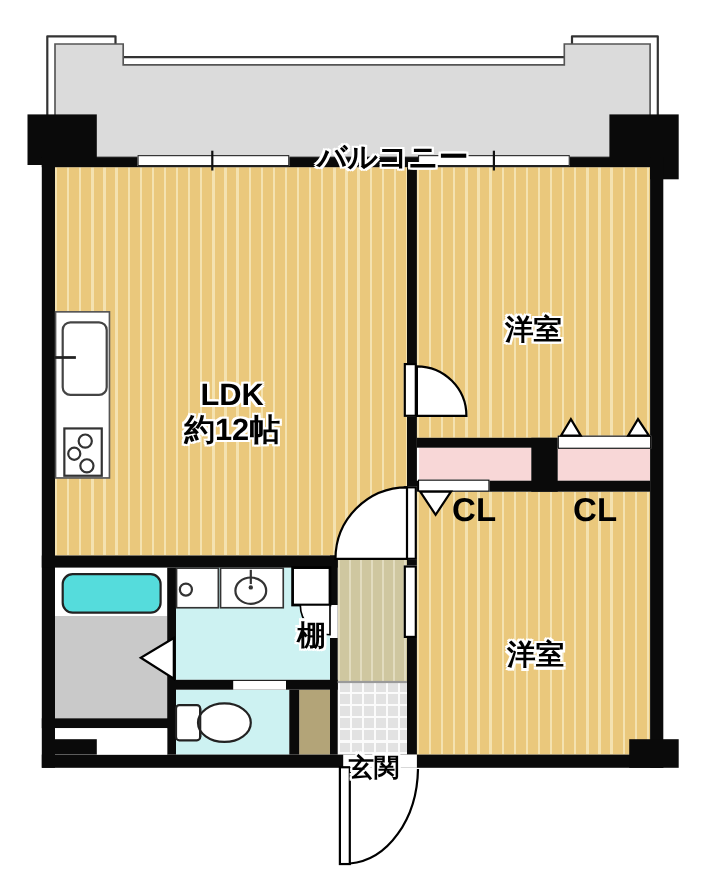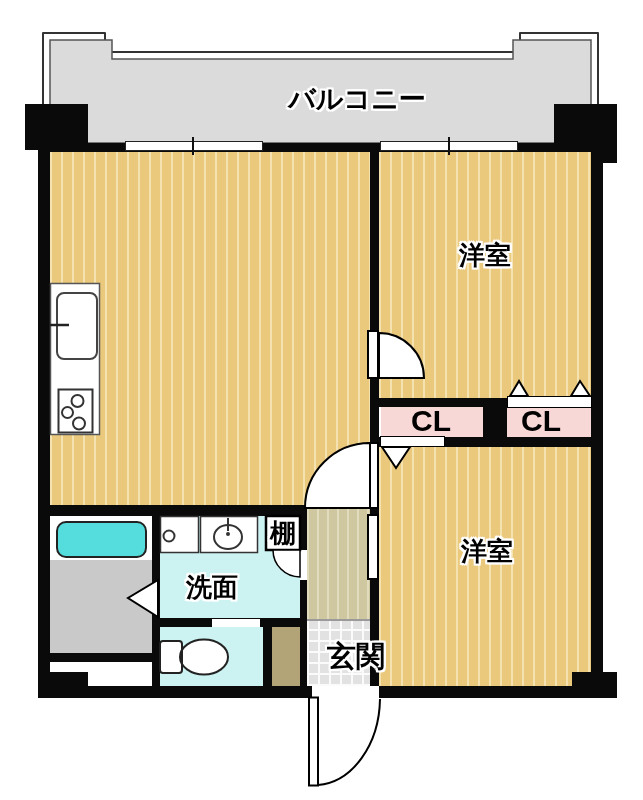--- a/index.html
+++ b/index.html
@@ -19,21 +19,21 @@
   .pink{background:#f8d7d7;}
   .graybath{background:#c9c9c9;}
   .whitebox{background:#ffffff;}
   .olive{background:#b3a478;}
   .gap{position:absolute;background:#ffffff;z-index:12;}
   .leaf{position:absolute;background:#ffffff;border:2px solid #000;z-index:13;}
   .winbar{position:absolute;background:#ffffff;border:1px solid #222;z-index:12;}
   .tick{position:absolute;background:#111;z-index:13;}
   .label{position:absolute;z-index:30;color:#000;font-weight:bold;text-align:center;line-height:1.15;
          text-shadow:-2px -2px 0 #fff,2px -2px 0 #fff,-2px 2px 0 #fff,2px 2px 0 #fff,
-                     0 -2px 0 #fff,0 2px 0 #fff,-2px 0 0 #fff,2px 0 0 #fff;}
+                     0 -2px 0 #fff,0 2px 0 #fff,-2px 0 0 #fff,2px 0 0 #fff;margin-top:44px;}
   svg{position:absolute;left:0;top:0;}
   #balcony-svg{z-index:1;}
   #fixtures-svg{z-index:20;pointer-events:none;}
 </style>
 </head>
 <body>
 
 <div id="plan">
 
   <svg id="balcony-svg" width="643" height="800" viewBox="0 0 643 800">
@@ -142,31 +142,34 @@
       <polygon points="382,447 410,447 396,468" fill="#fff" stroke="#000" stroke-width="2"></polygon>
     </g>
     <g>
       <rect x="309" y="697.5" width="9" height="88" fill="#fff" stroke="#000" stroke-width="2"></rect>
       <path d="M318,785 A66,88 0 0 0 380,699" fill="none" stroke="#000" stroke-width="2"></path>
     </g>
   </svg>
 
   <div class="label" style="left:257px;top:84px;width:200px;font-size:27px;">バルコニー</div>
 
+  <div class="label" style="left:111px;top:299px;width:200px;font-size:28px;">
+    <span>LDK</span><br>
+    <span>約12帖</span>
+  </div>
 
   <div class="label" style="left:385px;top:241px;width:200px;font-size:26px;">
     <span>洋室</span><br>
   </div>
 
   <div class="label" style="left:387px;top:537px;width:200px;font-size:26px;">
     <span>洋室</span><br>
   </div>
 
   <div class="label" style="left:391px;top:404px;width:80px;font-size:30px;text-shadow:none;">CL</div>
   <div class="label" style="left:501px;top:404px;width:80px;font-size:30px;text-shadow:none;">CL</div>
 
-  <div class="label" style="left:142px;top:573px;width:140px;font-size:26px;">洗面</div>
 
-  <div class="label" style="left:304px;top:640px;width:104px;font-size:29px;">玄関</div>
+  <div class="label" style="left:288px;top:640px;width:104px;font-size:23px;">玄関</div>
 
   <div class="label" style="left:266px;top:519px;width:34px;font-size:26px;">棚</div>
 
 </div>
 
 </body></html>

